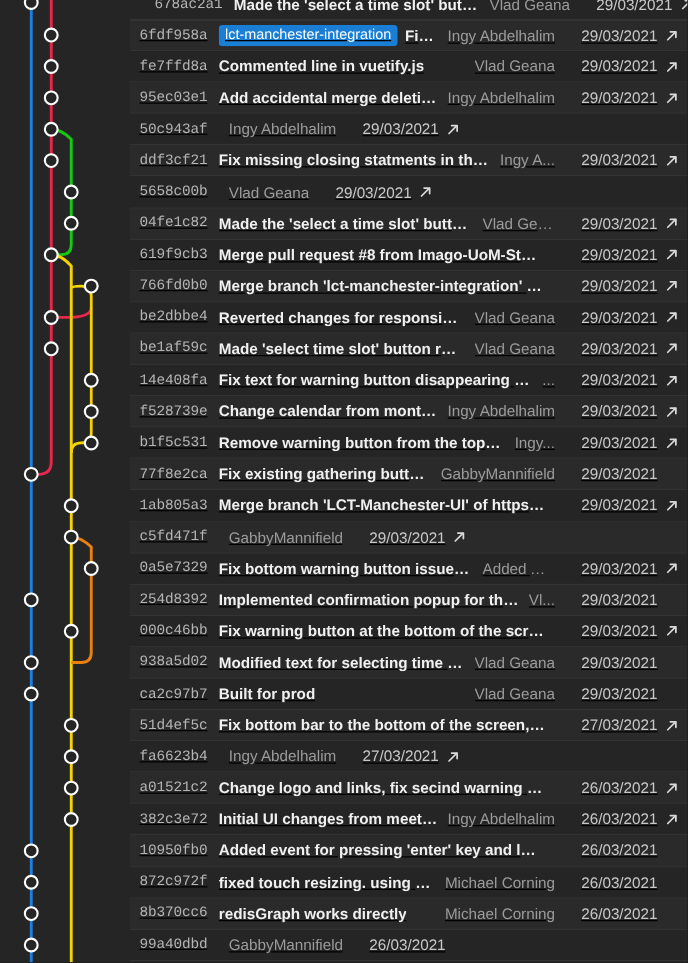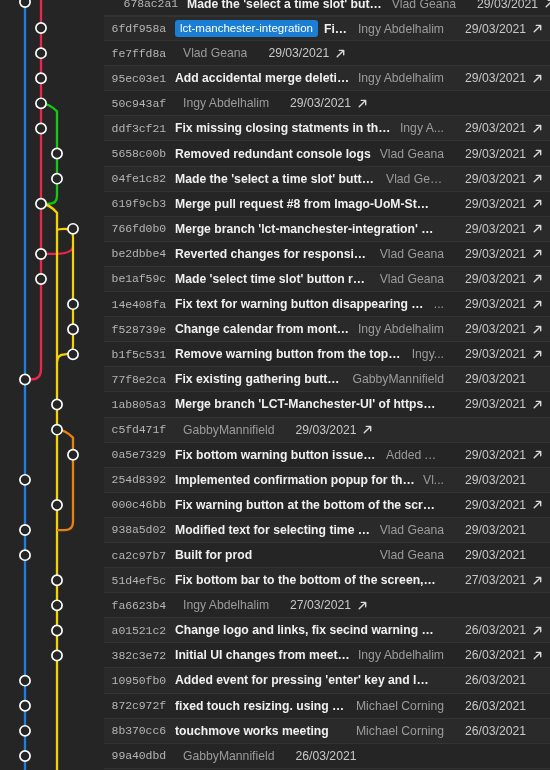--- a/index.html
+++ b/index.html
@@ -132,38 +132,41 @@
     top: -9px;
     left: 0;
     width: 550px;
   }
 </style>
 </head>
 <body>
 
 <div id="app">
 
-  <div id="rows" style="top: 16px;">
+  <div id="rows" style="top: 16px; text-decoration: underline;">
       <div class="commit-row alt">
         <div class="hash">6fdf958a</div>
         <div class="msg-wrap">
           <span class="branch-tag">lct-manchester-integration</span>
           <span class="msg">Fix merge error</span>
         </div>
         <div class="author">Ingy Abdelhalim</div>
         <div class="date">29/03/2021</div>
         <div class="arrow-cell">
           <svg width="11" height="11" viewBox="0 0 11 11">
             <path d="M2.2 8.8 L8.3 2.7" stroke="#d8d8d8" stroke-width="1.4" fill="none" stroke-linecap="round"></path>
             <path d="M4.3 2.4 L8.7 2.4 L8.7 6.8" stroke="#d8d8d8" stroke-width="1.4" fill="none" stroke-linecap="round" stroke-linejoin="round"></path>
           </svg>
         </div>
       </div>
       <div class="commit-row">
         <div class="hash">fe7ffd8a</div>
+        <div class="msg-wrap">
+          <span class="msg">Commented line in vuetify.js</span>
+        </div>
         <div class="author">Vlad Geana</div>
         <div class="date">29/03/2021</div>
         <div class="arrow-cell">
           <svg width="11" height="11" viewBox="0 0 11 11">
             <path d="M2.2 8.8 L8.3 2.7" stroke="#d8d8d8" stroke-width="1.4" fill="none" stroke-linecap="round"></path>
             <path d="M4.3 2.4 L8.7 2.4 L8.7 6.8" stroke="#d8d8d8" stroke-width="1.4" fill="none" stroke-linecap="round" stroke-linejoin="round"></path>
           </svg>
         </div>
       </div>
       <div class="commit-row alt">
@@ -200,23 +203,20 @@
         <div class="date">29/03/2021</div>
         <div class="arrow-cell">
           <svg width="11" height="11" viewBox="0 0 11 11">
             <path d="M2.2 8.8 L8.3 2.7" stroke="#d8d8d8" stroke-width="1.4" fill="none" stroke-linecap="round"></path>
             <path d="M4.3 2.4 L8.7 2.4 L8.7 6.8" stroke="#d8d8d8" stroke-width="1.4" fill="none" stroke-linecap="round" stroke-linejoin="round"></path>
           </svg>
         </div>
       </div>
       <div class="commit-row">
         <div class="hash">5658c00b</div>
-        <div class="msg-wrap">
-          <span class="msg">Removed redundant console logs</span>
-        </div>
         <div class="author">Vlad Geana</div>
         <div class="date">29/03/2021</div>
         <div class="arrow-cell">
           <svg width="11" height="11" viewBox="0 0 11 11">
             <path d="M2.2 8.8 L8.3 2.7" stroke="#d8d8d8" stroke-width="1.4" fill="none" stroke-linecap="round"></path>
             <path d="M4.3 2.4 L8.7 2.4 L8.7 6.8" stroke="#d8d8d8" stroke-width="1.4" fill="none" stroke-linecap="round" stroke-linejoin="round"></path>
           </svg>
         </div>
       </div>
       <div class="commit-row alt">
@@ -517,21 +517,21 @@
         <div class="arrow-cell empty">
           <svg width="11" height="11" viewBox="0 0 11 11">
             <path d="M2.2 8.8 L8.3 2.7" stroke="#d8d8d8" stroke-width="1.4" fill="none" stroke-linecap="round"></path>
             <path d="M4.3 2.4 L8.7 2.4 L8.7 6.8" stroke="#d8d8d8" stroke-width="1.4" fill="none" stroke-linecap="round" stroke-linejoin="round"></path>
           </svg>
         </div>
       </div>
       <div class="commit-row alt">
         <div class="hash">8b370cc6</div>
         <div class="msg-wrap">
-          <span class="msg">touchmove works meeting</span>
+          <span class="msg">redisGraph works directly</span>
         </div>
         <div class="author">Michael Corning</div>
         <div class="date">26/03/2021</div>
         <div class="arrow-cell empty">
           <svg width="11" height="11" viewBox="0 0 11 11">
             <path d="M2.2 8.8 L8.3 2.7" stroke="#d8d8d8" stroke-width="1.4" fill="none" stroke-linecap="round"></path>
             <path d="M4.3 2.4 L8.7 2.4 L8.7 6.8" stroke="#d8d8d8" stroke-width="1.4" fill="none" stroke-linecap="round" stroke-linejoin="round"></path>
           </svg>
         </div>
       </div>

